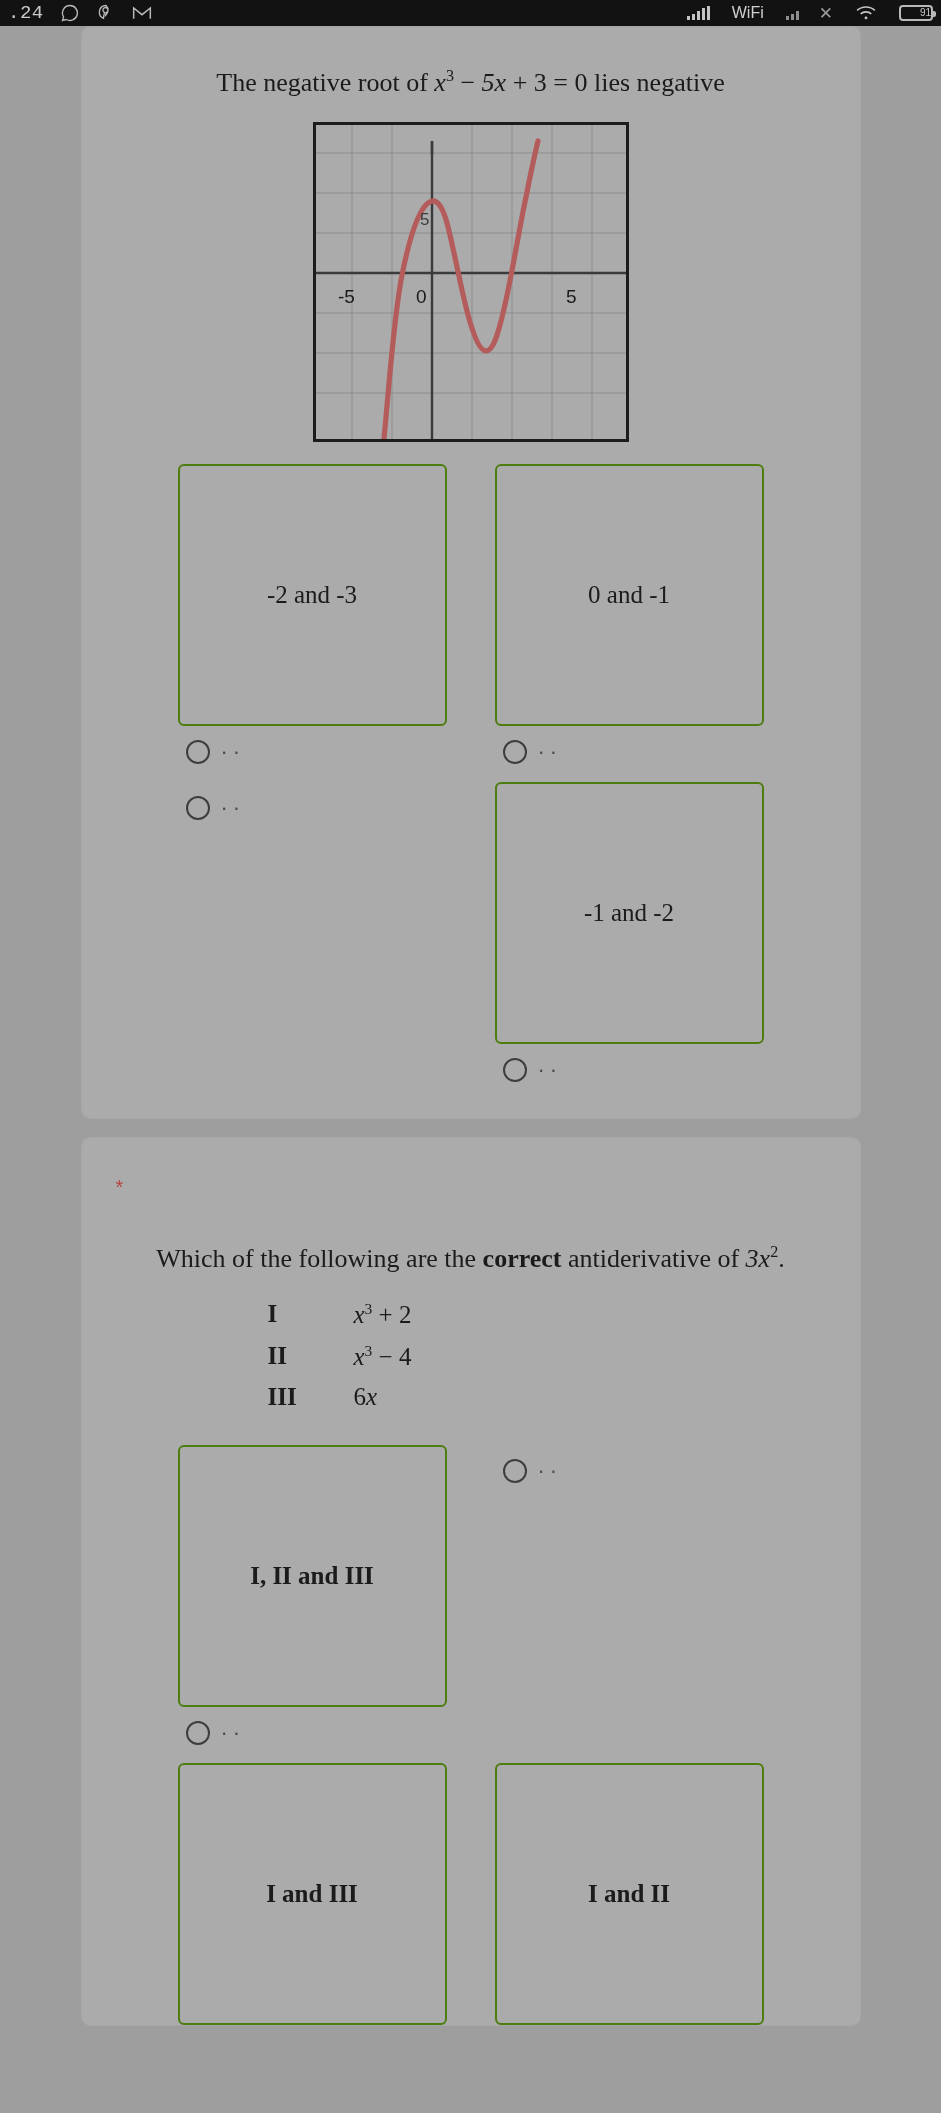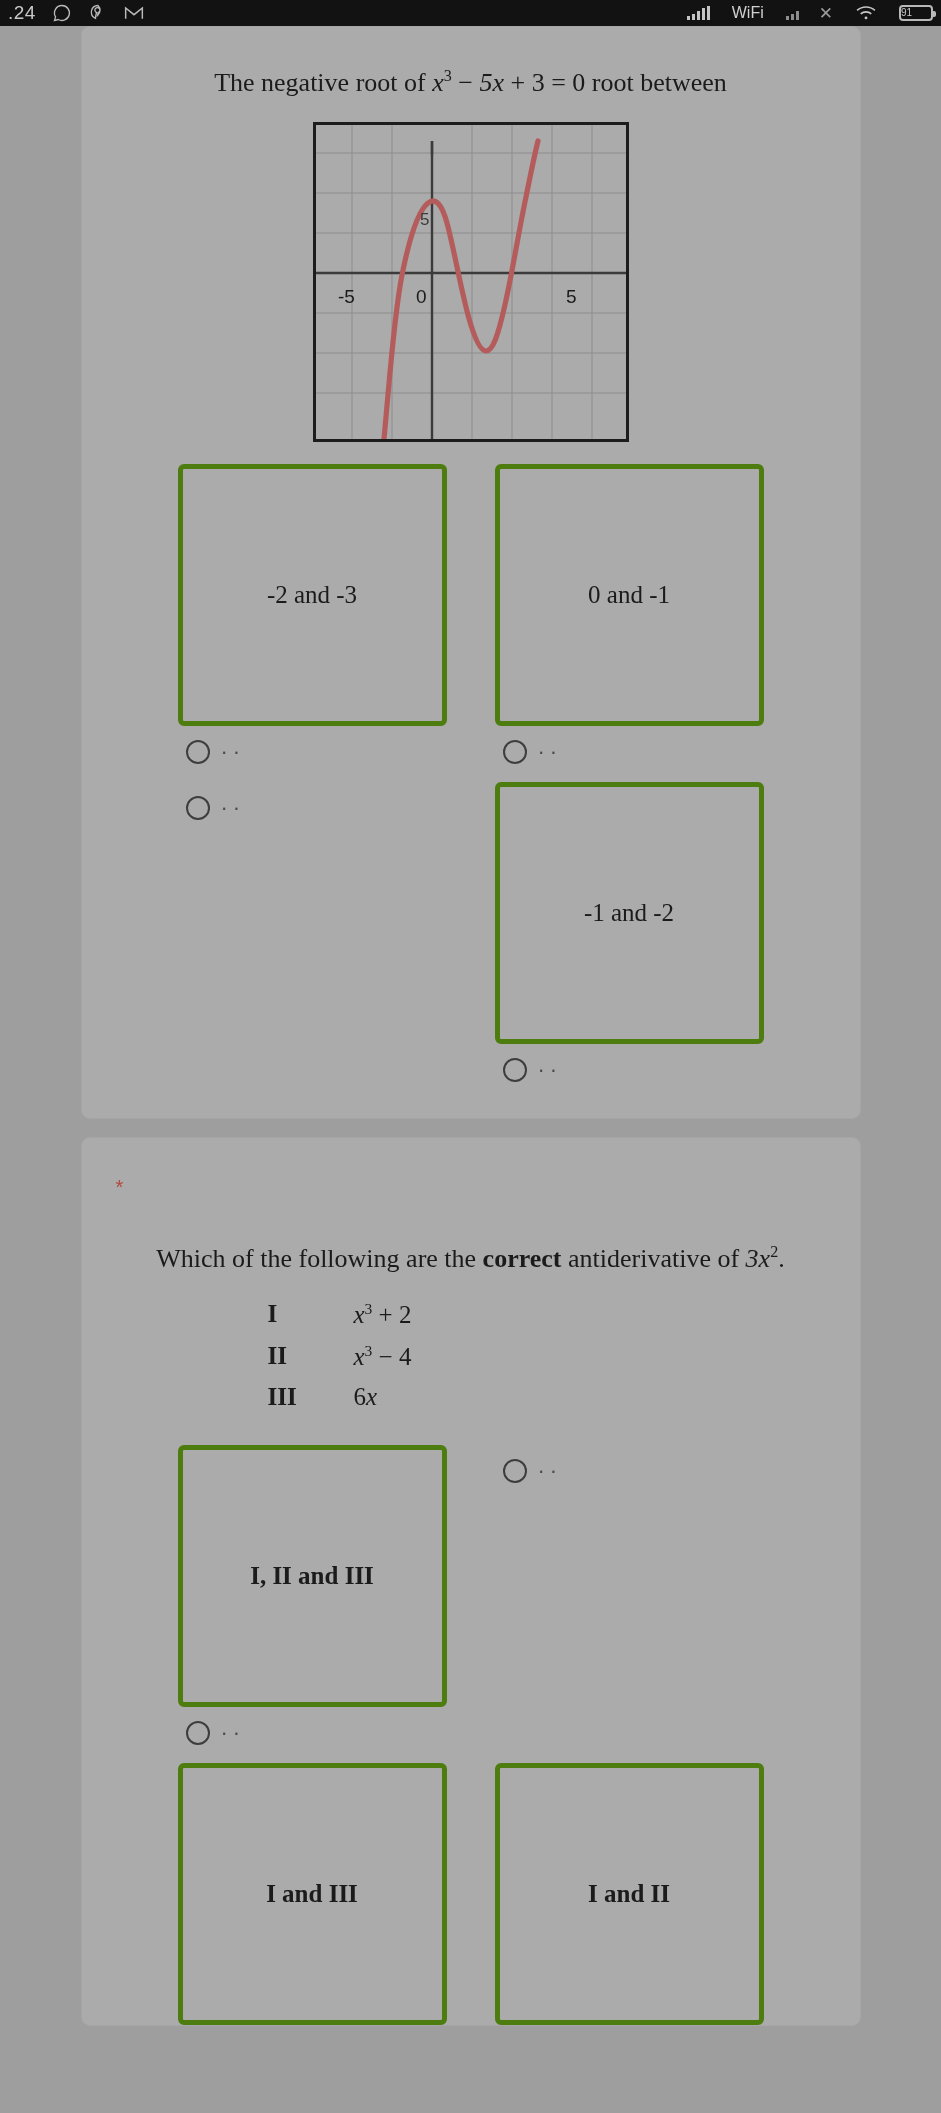--- a/index.html
+++ b/index.html
@@ -18,21 +18,21 @@
     background: #121212;
     display: flex;
     align-items: center;
     justify-content: space-between;
     padding: 0 8px;
     color: #b9b9b9;
   }
   .sb-left { display: flex; align-items: center; gap: 16px; }
   .sb-right { display: flex; align-items: center; gap: 22px; }
   .sb-time {
-    font-family: Liberation Sans, sans-serif;
+    font-family: Liberation Mono, monospace;
     font-size: 19px;
     letter-spacing: .5px;
     color: #c8c8c8;
   }
   .sb-ico { display: inline-flex; align-items: center; }
   .sb-label {
     font-family: "Liberation Sans", sans-serif;
     font-size: 16px;
     color: #cfcfcf;
   }
@@ -43,21 +43,21 @@
   .bars i:nth-child(3) { height: 9px; }
   .bars i:nth-child(4) { height: 12px; }
   .bars i:nth-child(5) { height: 14px; }
   .bars.dim i { background: #8e8e8e; }
   .xmark { font-family: "Liberation Sans", sans-serif; font-size: 17px; color: #9a9a9a; margin-left: -2px; }
   .battery {
     position: relative;
     width: 34px; height: 16px;
     border: 2px solid #b9b9b9;
     border-radius: 4px;
-    display: flex; align-items: center; justify-content: flex-start;
+    display: flex; align-items: center; justify-content: flex-end;
   }
   .battery::after {
     content: ""; position: absolute; right: -5px; top: 4px;
     width: 3px; height: 6px; background: #b9b9b9; border-radius: 0 2px 2px 0;
   }
   .battery span {
     font-family: "Liberation Sans", sans-serif;
     font-size: 10px; color: #c9c9c9; line-height: 1;
   }
 
@@ -118,21 +118,21 @@
   .options {
     display: grid;
     grid-template-columns: 1fr 1fr;
     column-gap: 48px;
     row-gap: 8px;
     padding: 22px 96px 0 96px;
   }
   .opt-cell { display: flex; flex-direction: column; }
   .opt-box {
     height: 262px;
-    border: 5px solid #4d7c0f;
+    border: 2px solid #4d7c0f;
     border-radius: 6px;
     background: #ababab;
     display: flex;
     align-items: center;
     justify-content: center;
     text-align: center;
     padding: 10px;
   }
   .opt-label { font-size: 25px; color: #1b1b1b; }
   .opt-label b { font-weight: bold; margin-top: 30px; }
@@ -217,21 +217,21 @@
     </span>
   </div>
 </div>
 
 <div class="page">
   <div class="scroll-rail"></div>
 
   <div class="card card-pad-top card-pad-bottom">
 
     <div class="q-text">
-      <span>The negative root of </span><span class="math"><i>x</i><sup>3</sup> <span class="op">−</span> 5<i>x</i> <span class="op">+</span> <span class="op">3</span> <span class="op">=</span> <span class="op">0</span></span><span> root between</span>
+      <span>The negative root of </span><span class="math"><i>x</i><sup>3</sup> <span class="op">−</span> 5<i>x</i> <span class="op">+</span> <span class="op">3</span> <span class="op">=</span> <span class="op">0</span></span><span> lies negative</span>
     </div>
 
     <div class="figure-wrap">
       <div class="figure">
         <svg width="310" height="314" viewBox="0 0 310 314">
 
           <g stroke="#8d8d8d" stroke-width="1">
             <line x1="0" y1="28" x2="310" y2="28"></line>
             <line x1="0" y1="68" x2="310" y2="68"></line>
             <line x1="0" y1="108" x2="310" y2="108"></line>

